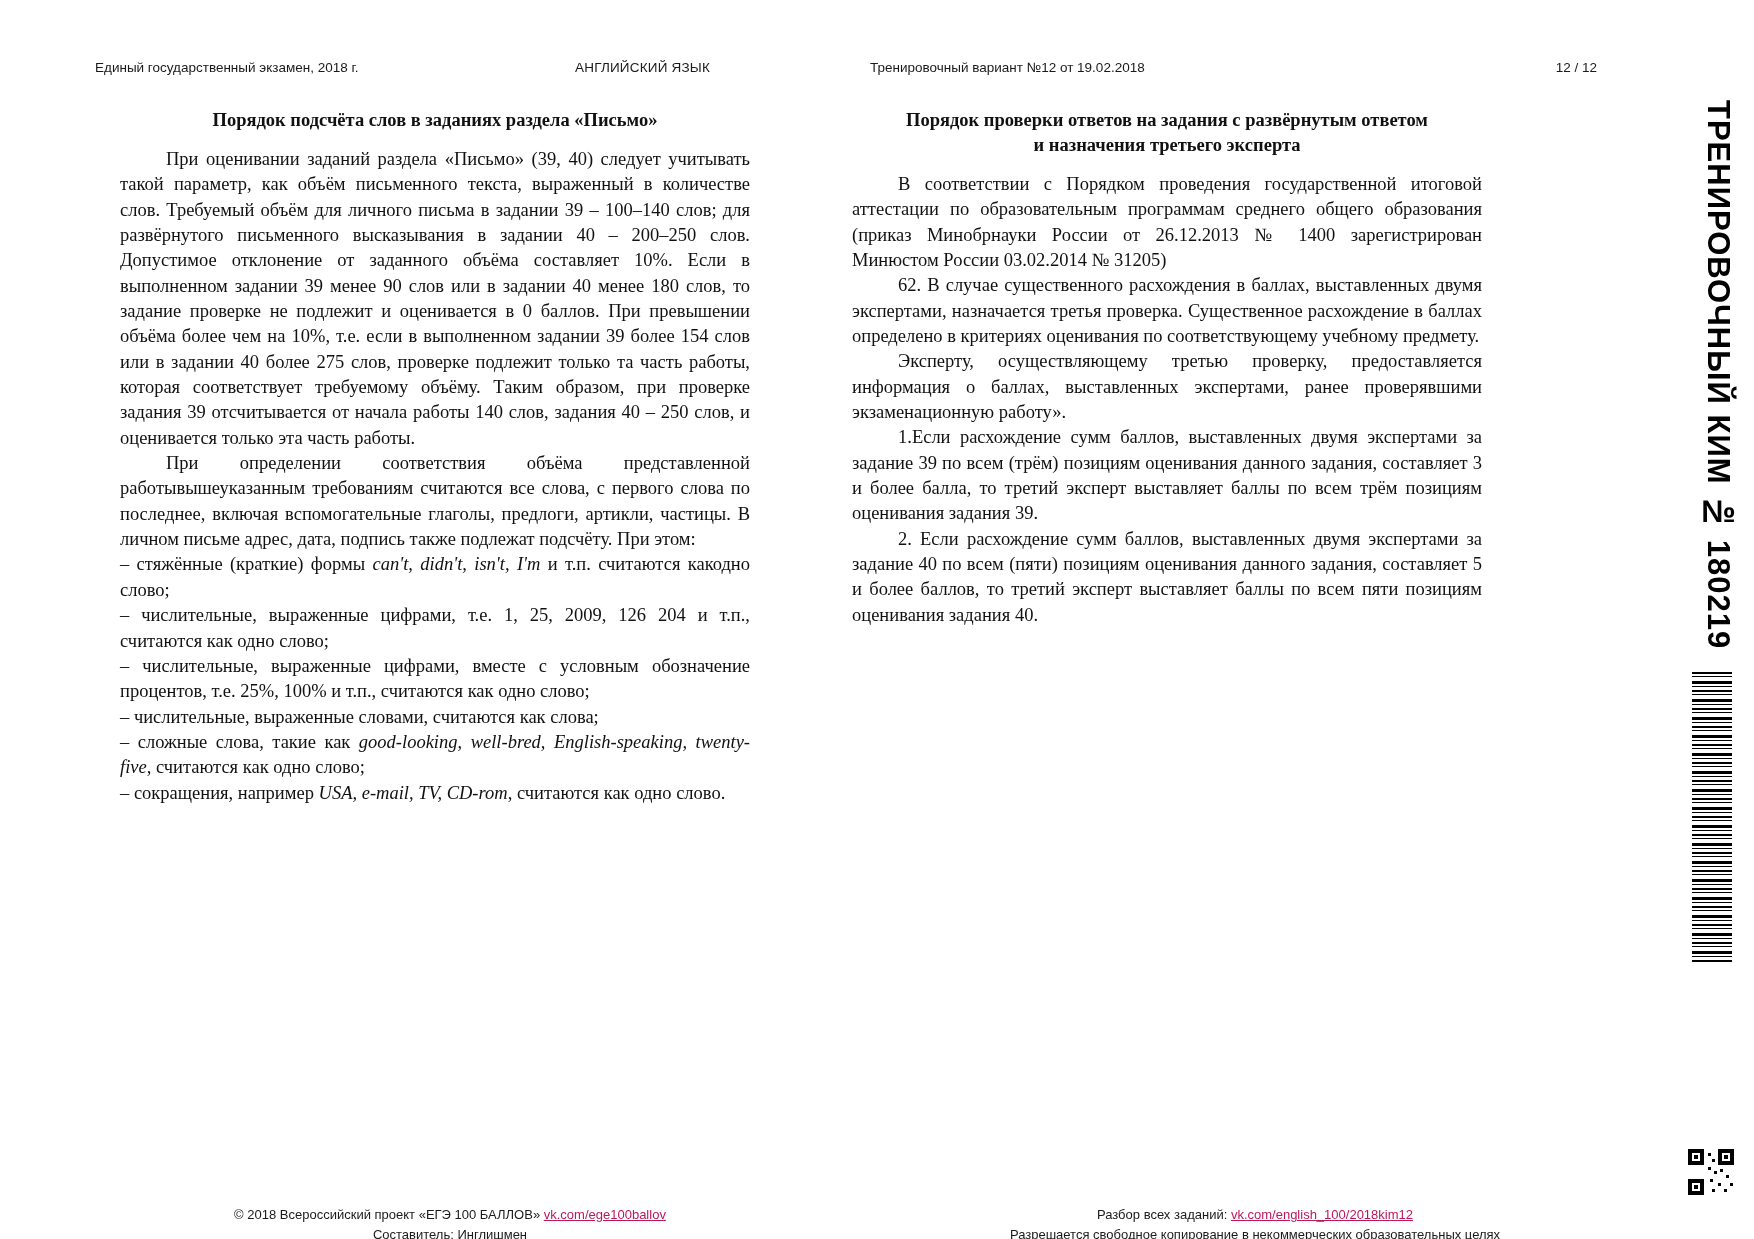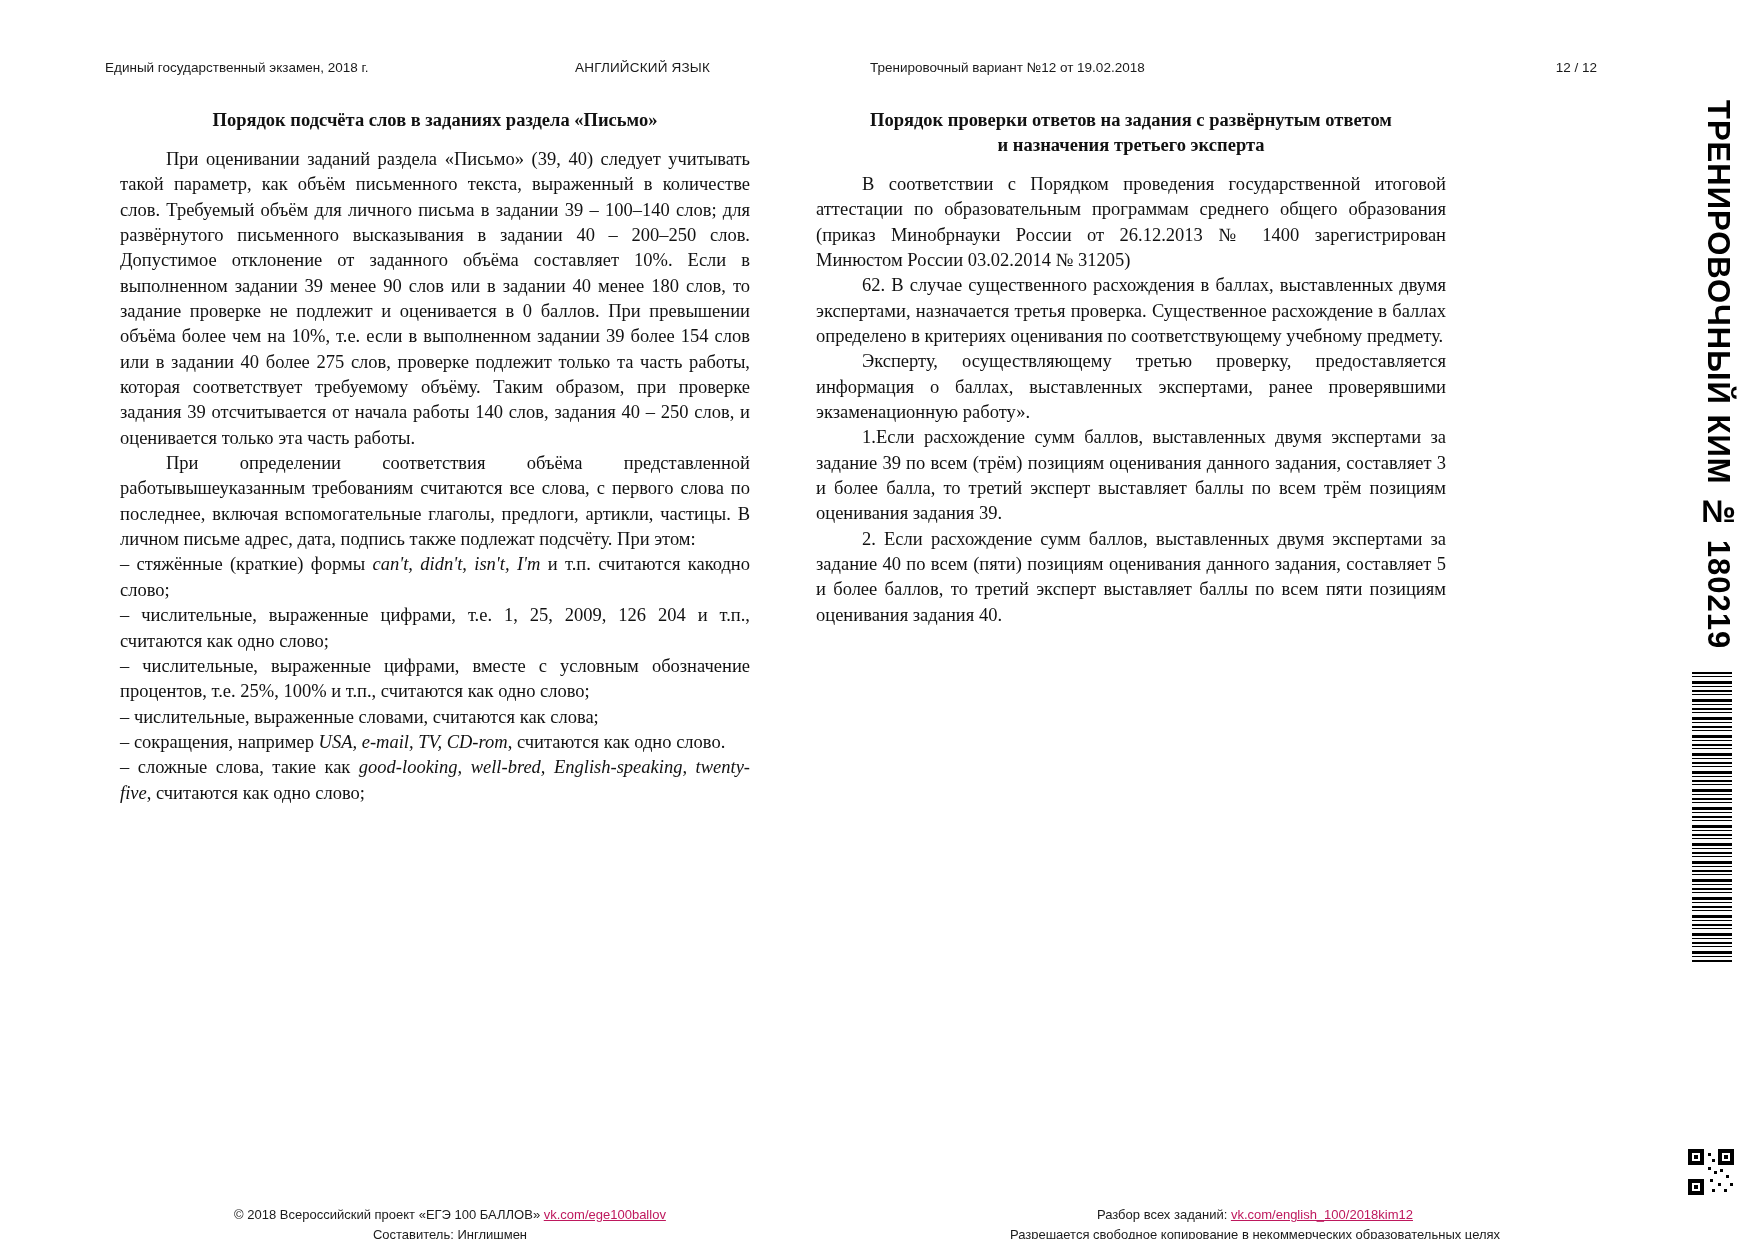--- a/index.html
+++ b/index.html
@@ -20,36 +20,36 @@
   .header {
     position: absolute;
     top: 60px;
     left: 95px;
     width: 1570px;
     height: 18px;
     font-family: "Liberation Sans", sans-serif;
     font-size: 13.5px;
     color: #1a1a1a;
   }
-  .header .h-left   { position: absolute; left: 10px;     top: 0; white-space: nowrap; }
+  .header .h-left   { position: absolute; left: 0;     top: 0; white-space: nowrap; }
   .header .h-center { position: absolute; left: 480px; top: 0; white-space: nowrap; letter-spacing: .2px;}
   .header .h-right  { position: absolute; left: 775px; top: 0; white-space: nowrap; }
   .header .h-page   { position: absolute; right: 68px; top: 0; white-space: nowrap; }
 
   
   .col {
     position: absolute;
     top: 108px;
     width: 630px;
     font-size: 18.5px;
     line-height: 1.37;
     text-align: justify;
   }
   .col-left  { left: 95px; margin-left: 25px; }
-  .col-right { left: 816px; }
+  .col-right { left: 852px; }
 
   .col h2 {
     margin: 0 0 14px 0;
     font-size: 18.5px;
     font-weight: bold;
     text-align: center;
     line-height: 1.35;
   }
   .col p {
     margin: 0;
@@ -182,25 +182,25 @@
 
   <p class="dash">
     <span>– стяжённые (краткие) формы </span><i>can't, didn't, isn't, I'm</i><span> и т.п. считаются какодно слово;</span>
   </p>
 
   <p class="dash">– числительные, выраженные цифрами, т.е. 1, 25, 2009, 126 204 и т.п., считаются как одно слово;</p>
   <p class="dash">– числительные, выраженные цифрами, вместе с условным обозначение процентов, т.е. 25%, 100% и т.п., считаются как одно слово;</p>
   <p class="dash">– числительные, выраженные словами, считаются как слова;</p>
 
   <p class="dash">
+    <span>– сложные слова, такие как </span><i>good-looking, well-bred, English-speaking, twenty-five</i><span>, считаются как одно слово;</span>
+  </p>
+
+  <p class="dash">
     <span>– сокращения, например </span><i>USA, e-mail, TV, CD-rom</i><span>, считаются как одно слово.</span>
-  </p>
-
-  <p class="dash">
-    <span>– сложные слова, такие как </span><i>good-looking, well-bred, English-speaking, twenty-five</i><span>, считаются как одно слово;</span>
   </p>
 </div>
 
 <div class="col col-right">
   <h2>
     <span>Порядок проверки ответов на задания с развёрнутым ответом</span><br>
     <span>и назначения третьего эксперта</span>
   </h2>
 
   <p>В соответствии с Порядком проведения государственной итоговой аттестации по образовательным программам среднего общего образования (приказ Минобрнауки России от 26.12.2013 № 1400 зарегистрирован Минюстом России 03.02.2014 № 31205)</p>

